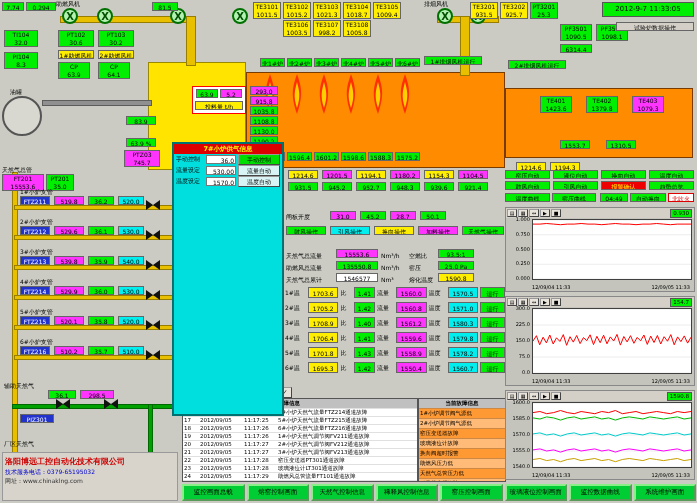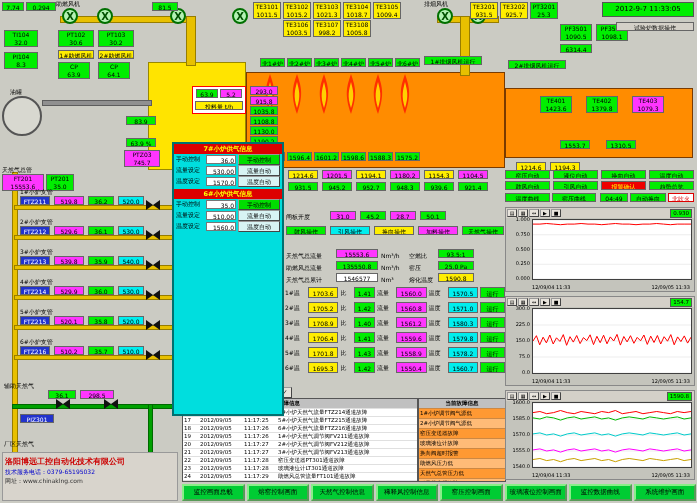--- a/index.html
+++ b/index.html
@@ -405,38 +405,20 @@
           <div class="plbl">流量设定</div>
           <div class="pval">530.00</div>
           <div class="pbtn">流量自动</div>
         </div>
         <div class="prow">
           <div class="plbl">温度设定</div>
           <div class="pval">1570.0</div>
           <div class="pbtn">温度自动</div>
         </div>
       </div>
-      <div class="psec">
-        <div class="phead">6#小炉供气信息</div>
-        <div class="prow">
-          <div class="plbl">手动控制</div>
-          <div class="pval">35.0</div>
-          <div class="pbtn act">手动控制</div>
-        </div>
-        <div class="prow">
-          <div class="plbl">流量设定</div>
-          <div class="pval">510.00</div>
-          <div class="pbtn">流量自动</div>
-        </div>
-        <div class="prow">
-          <div class="plbl">温度设定</div>
-          <div class="pval">1560.0</div>
-          <div class="pbtn">温度自动</div>
-        </div>
-      </div>
     </div>
 
   <div id="burner-table">
       <div class="btr">
         <div class="btl" style="width: 22px;">1#温</div>
         <div class="btv y" style="width: 32px;">1703.6</div>
         <div class="btl" style="width: 12px;">比</div>
         <div class="btv g" style="width: 22px;">1.41</div>
         <div class="btl" style="width: 18px;">流量</div>
         <div class="btv m" style="width: 32px;">1560.0</div>

